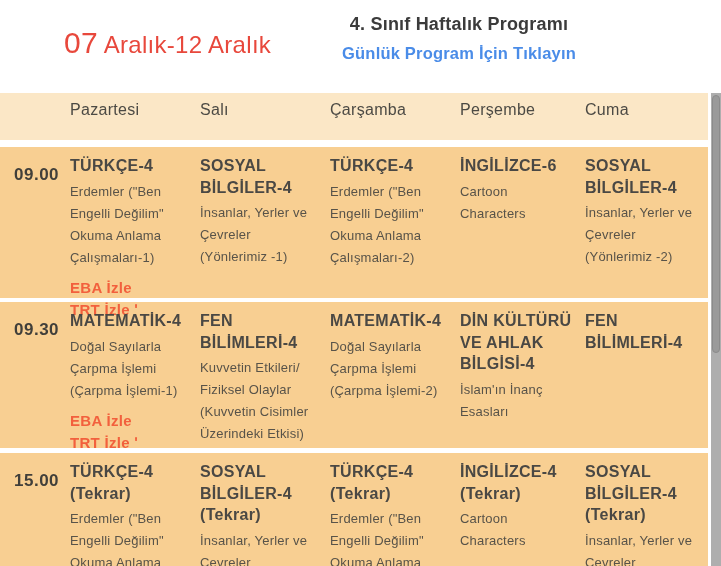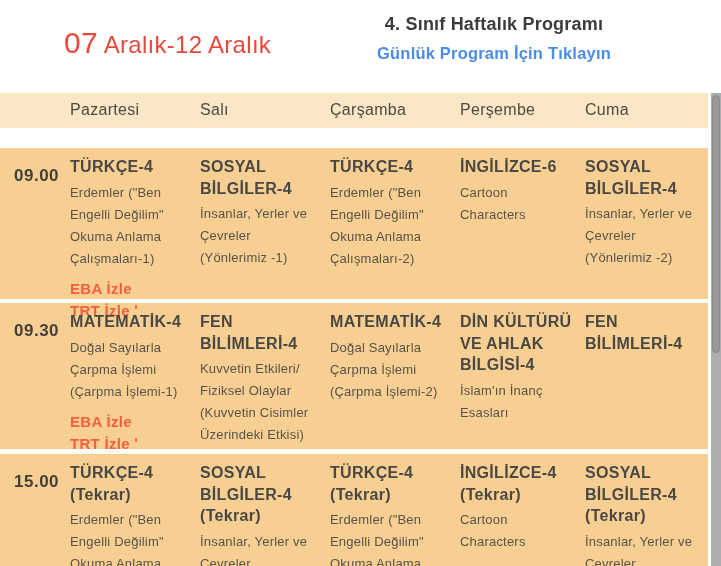--- a/index.html
+++ b/index.html
@@ -13,40 +13,40 @@
 
   
   .top-header { position: absolute; top: 0; left: 0; width: 721px; height: 93px; background: #ffffff; }
   .date-range {
     position: absolute; left: 64px; top: 26px;
     color: #e8483c; white-space: nowrap;
     font-size: 24px; letter-spacing: 0.3px;
   }
   .date-range .date-big { font-size: 30px; }
   .title-block {
-    position: absolute; left: 354px; top: 14px; width: 280px;
+    position: absolute; left: 319px; top: 14px; width: 280px;
     text-align: center;
   }
   .page-title {
     color: #3b3b3b; font-size: 18px; font-weight: bold; letter-spacing: 0.2px;
     white-space: nowrap;
   }
   .daily-link {
     display: inline-block; margin-top: 9px;
     color: #4a8ce8; font-size: 16.5px; font-weight: bold; letter-spacing: 0.2px;
     text-decoration: none; white-space: nowrap; cursor: pointer;
   }
 
   
   .schedule { position: absolute; top: 93px; left: 0; width: 708px; }
   .sched-row {
     display: grid;
     grid-template-columns: 70px 130px 130px 130px 125px 1fr;
   }
-  .head-row { background: #fbe7c6; height: 35px; margin-bottom: 20px; }
+  .head-row { background: #fbe7c6; height: 47px; margin-bottom: 7px; }
   .head-row .day-head {
     padding-top: 8px;
     color: #4c4a44; font-size: 16px; letter-spacing: 0.3px;
   }
   .body-row { background: #f8cf92; margin-bottom: 4px; }
   .row-1 { height: 151px; }
   .row-2 { height: 146px; margin-bottom: 5px; }
   .row-3 { height: 160px; }
 
   .time-cell {

